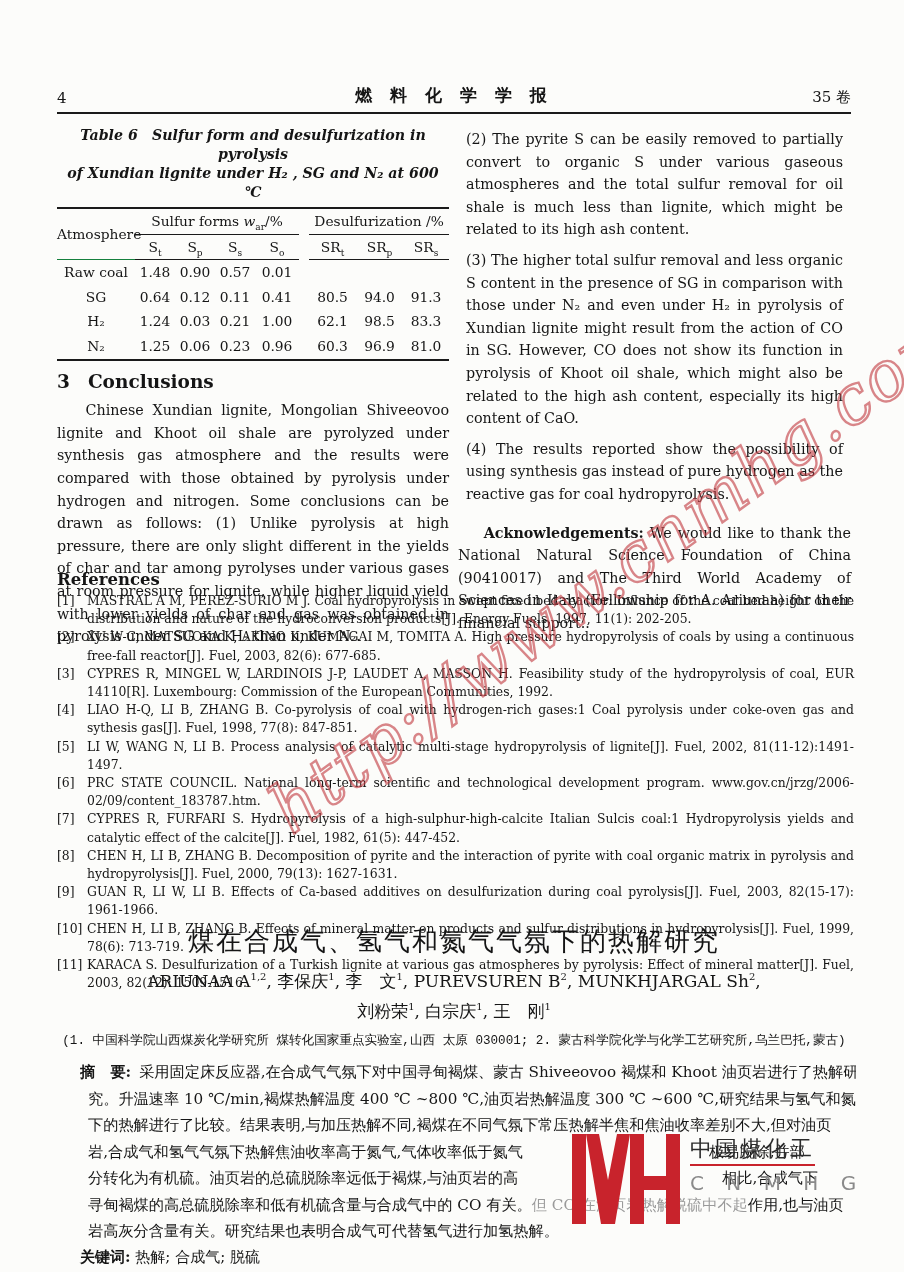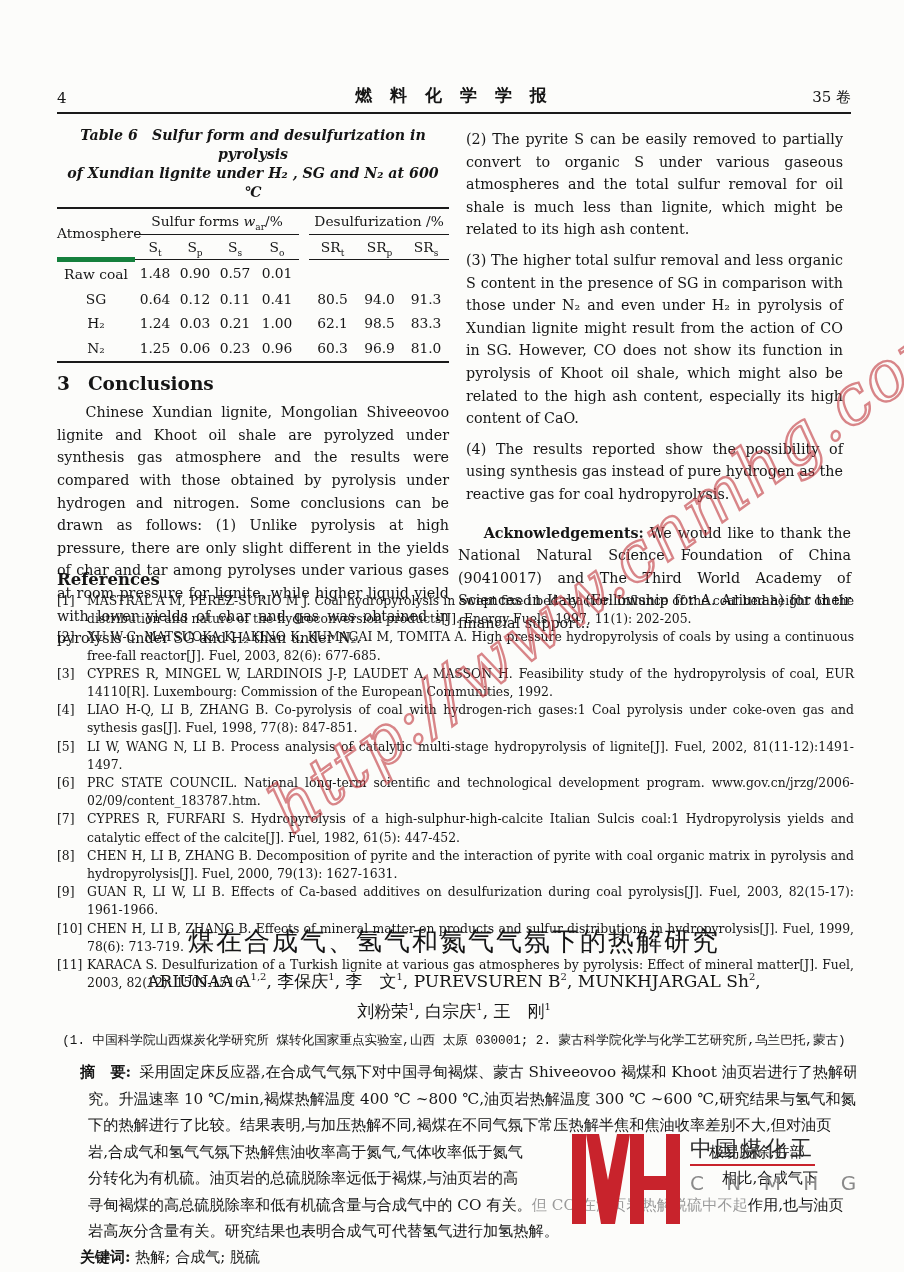--- a/index.html
+++ b/index.html
@@ -29,21 +29,21 @@
   .col-left{left:57px;width:392px;}
   .col-right{left:458px;width:393px;}
   
   .tbl-cap{font-weight:bold;font-size:14.2px;line-height:19px;text-align:center;margin:6px 0 5px 0;font-style:italic;}
   table.sulfur{border-collapse:collapse;width:100%;table-layout:fixed;
     border-top:2px solid #1a1a1a;border-bottom:2px solid #1a1a1a;
     font-size:13.8px;margin-bottom:10px;}
   table.sulfur th,table.sulfur td{font-weight:normal;padding:1px 0;text-align:center;white-space:nowrap;}
   table.sulfur th.grp{border-bottom:1px solid #1a1a1a;}
   table.sulfur tr.subhdr th{border-bottom:1px solid #1a1a1a;}
-  table.sulfur th.atm{border-bottom:5px solid #15803d;}
+  table.sulfur th.atm{border-bottom:1px solid #15803d;}
   table.sulfur td.atm-cell{text-align:center;}
   table.sulfur sub,{font-size:9px;}
   sub{font-size:9px;line-height:0;}
   sup{font-size:10px;line-height:0;}
   
   .sec-head{font-weight:bold;font-size:18.5px;margin:10px 0 6px 0;text-align:left;}
   .sec-head .num{margin-right:18px;}
   .para-indent{text-indent:2em;}
   .pt{margin:8px;}
   .ack{margin-top:16px;text-indent:1.8em;}

